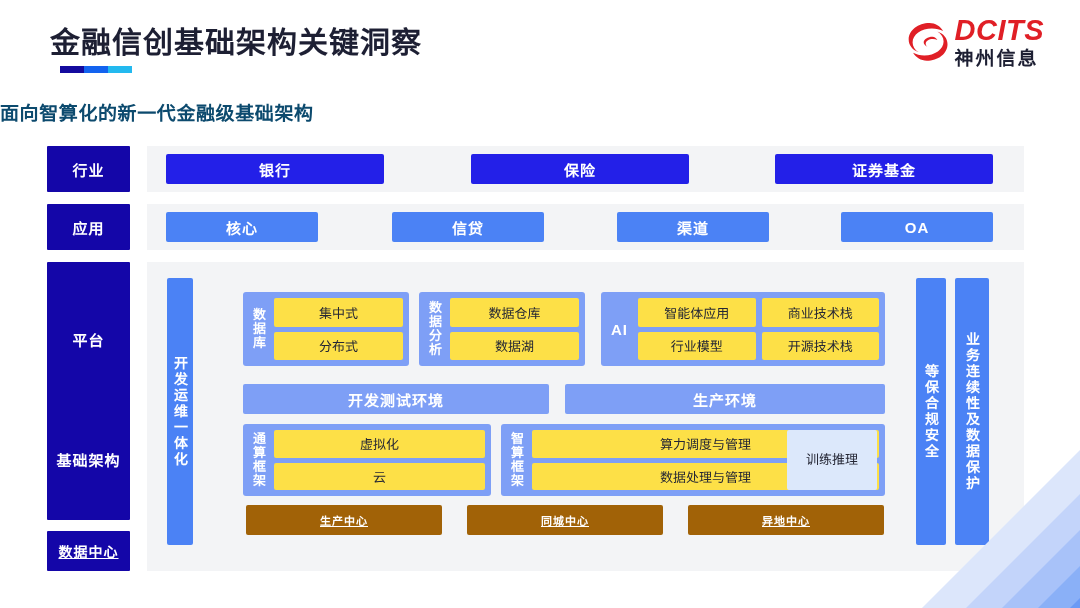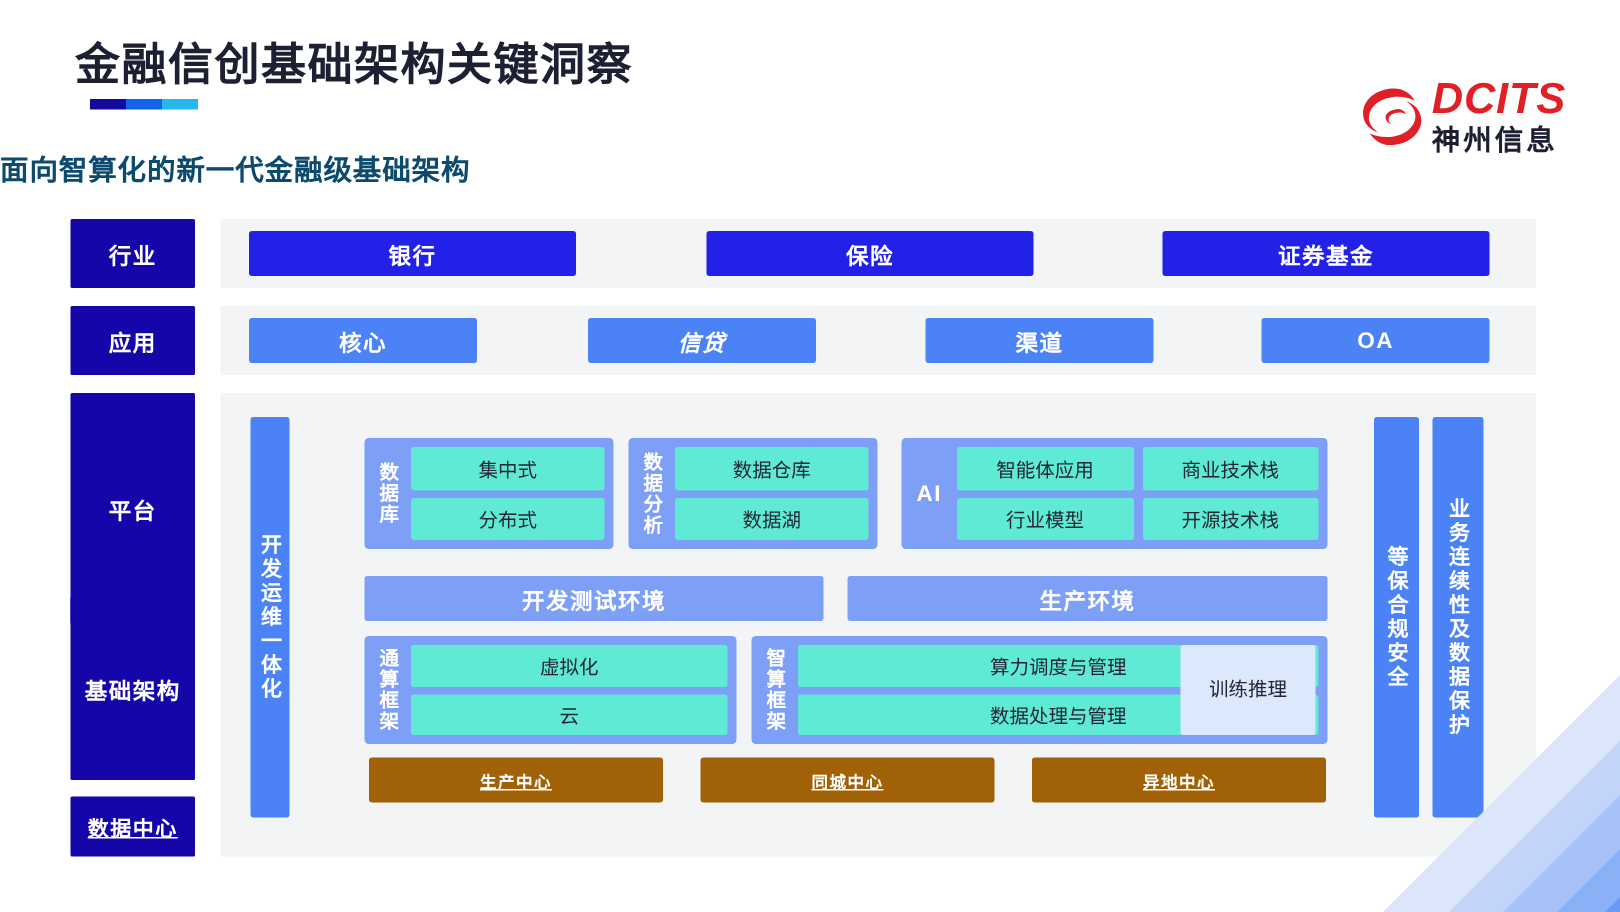--- a/index.html
+++ b/index.html
@@ -61,21 +61,20 @@
   .tr2 { width: 24px; background:#1363ef; }
   .tr3 { width: 24px; background:#23b9ef; }
 
   
   .logo-wrap {
     position: absolute;
     right: 36px; top: 16px;
     display: flex;
     align-items: center;
     gap: 4px;
-    margin-top: 36px;
   }
   .logo-mark { width: 46px; height: 44px; }
   .logo-text { display:flex; flex-direction:column; line-height:1; }
   .logo-en {
     font-size: 29px; font-weight: bold; color:#e01f26;
     font-style: italic; letter-spacing: 0.5px;
   }
   .logo-cn {
     font-size: 19px; font-weight: bold; color:#1d1f33;
     letter-spacing: 2px; margin-top: 4px;
@@ -132,21 +131,21 @@
     letter-spacing: 1px;
     border-radius: 2px;
   }
   .chip-industry { background:#2320e8; font-size:15px; height:30px; top:154px; }
   .ci-1 { left:166px; width:218px; }
   .ci-2 { left:471px; width:218px; }
   .ci-3 { left:775px; width:218px; }
 
   .chip-app { background:#4b82f5; font-size:15px; height:30px; top:212px; }
   .ca-1 { left:166px; width:152px; }
-  .ca-2 { left:392px; width:152px;font-style:italic; }
+  .ca-2 { left:392px; width:152px; }
   .ca-3 { left:617px; width:152px; }
   .ca-4 { left:841px; width:152px; }
 
   
   .vbar {
     position: absolute;
     background:#4b82f5;
     color:#fff;
     font-size:14px;
     font-weight:bold;
@@ -179,21 +178,21 @@
     letter-spacing:1px;
     writing-mode: vertical-rl;
     text-orientation: upright;
     display:flex; align-items:center; justify-content:center;
     flex: 0 0 auto;
     height: 100%;
   }
   .group-body { flex:1 1 auto; display:flex; flex-direction:column; gap:5px; height:100%; }
   .group-row  { display:flex; gap:6px; flex:1 1 auto; }
   .cell {
-    background:#5eead4;
+    background:#fde047;
     color:#242634;
     font-size:13px;
     display:flex; align-items:center; justify-content:center;
     border-radius:2px;
     flex:1 1 0;
   }
 
   .grp-db      { left:243px; top:292px; width:166px; height:74px; }
   .grp-da      { left:419px; top:292px; width:166px; height:74px; }
   .grp-ai      { left:601px; top:292px; width:284px; height:74px; }

